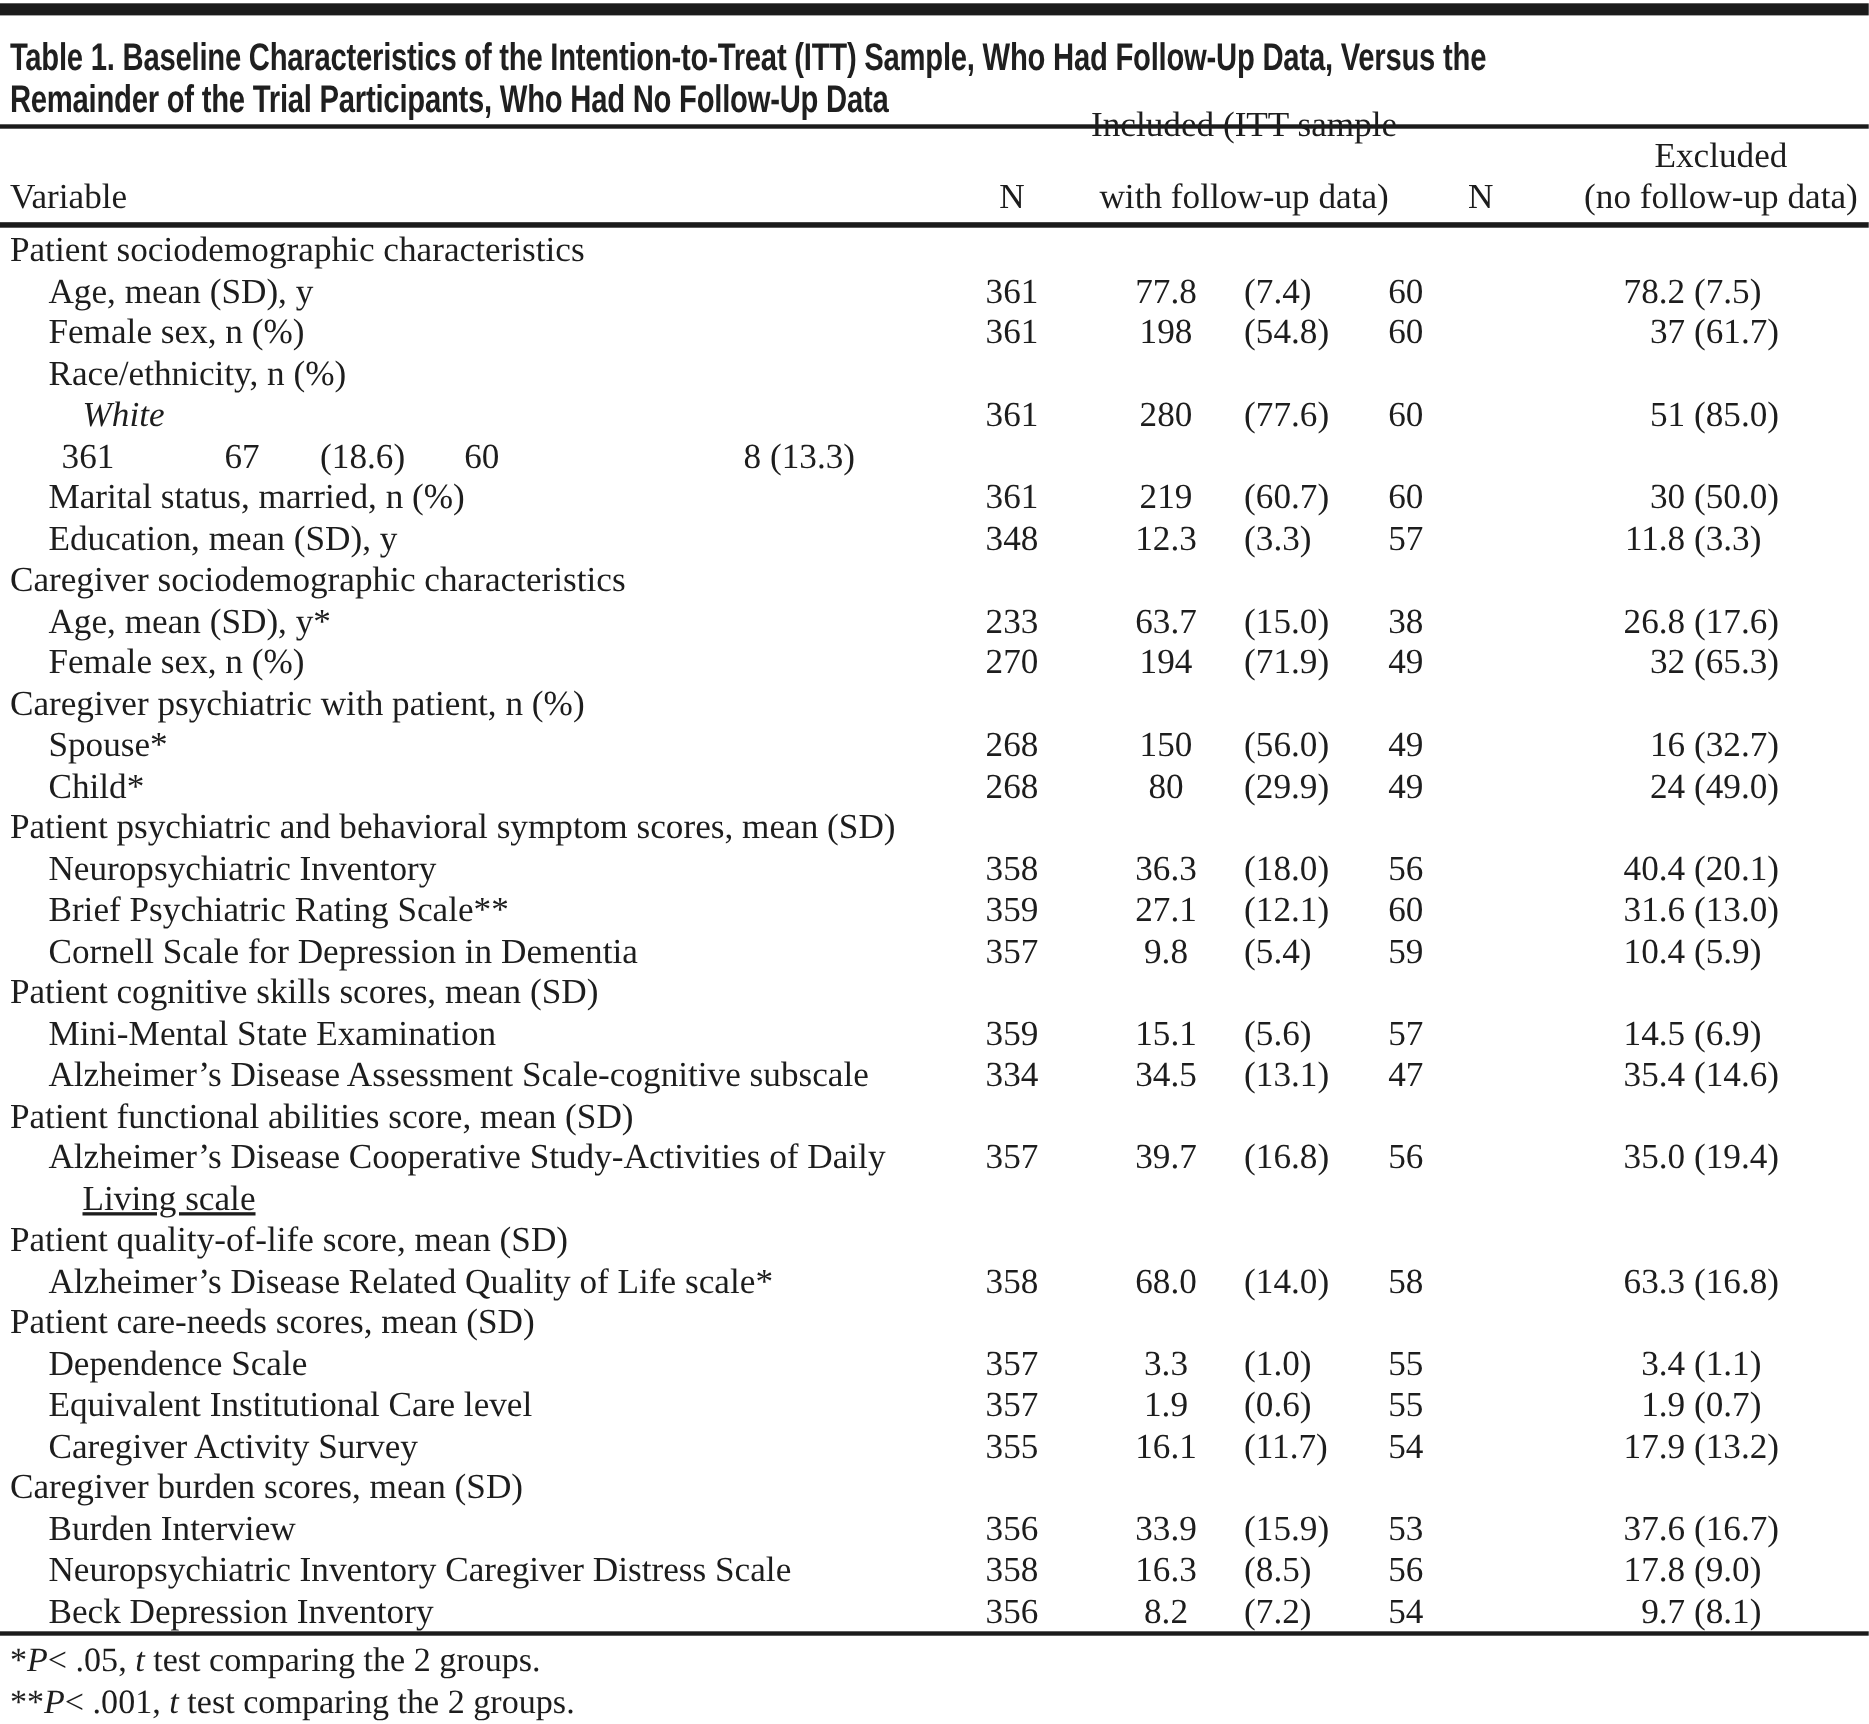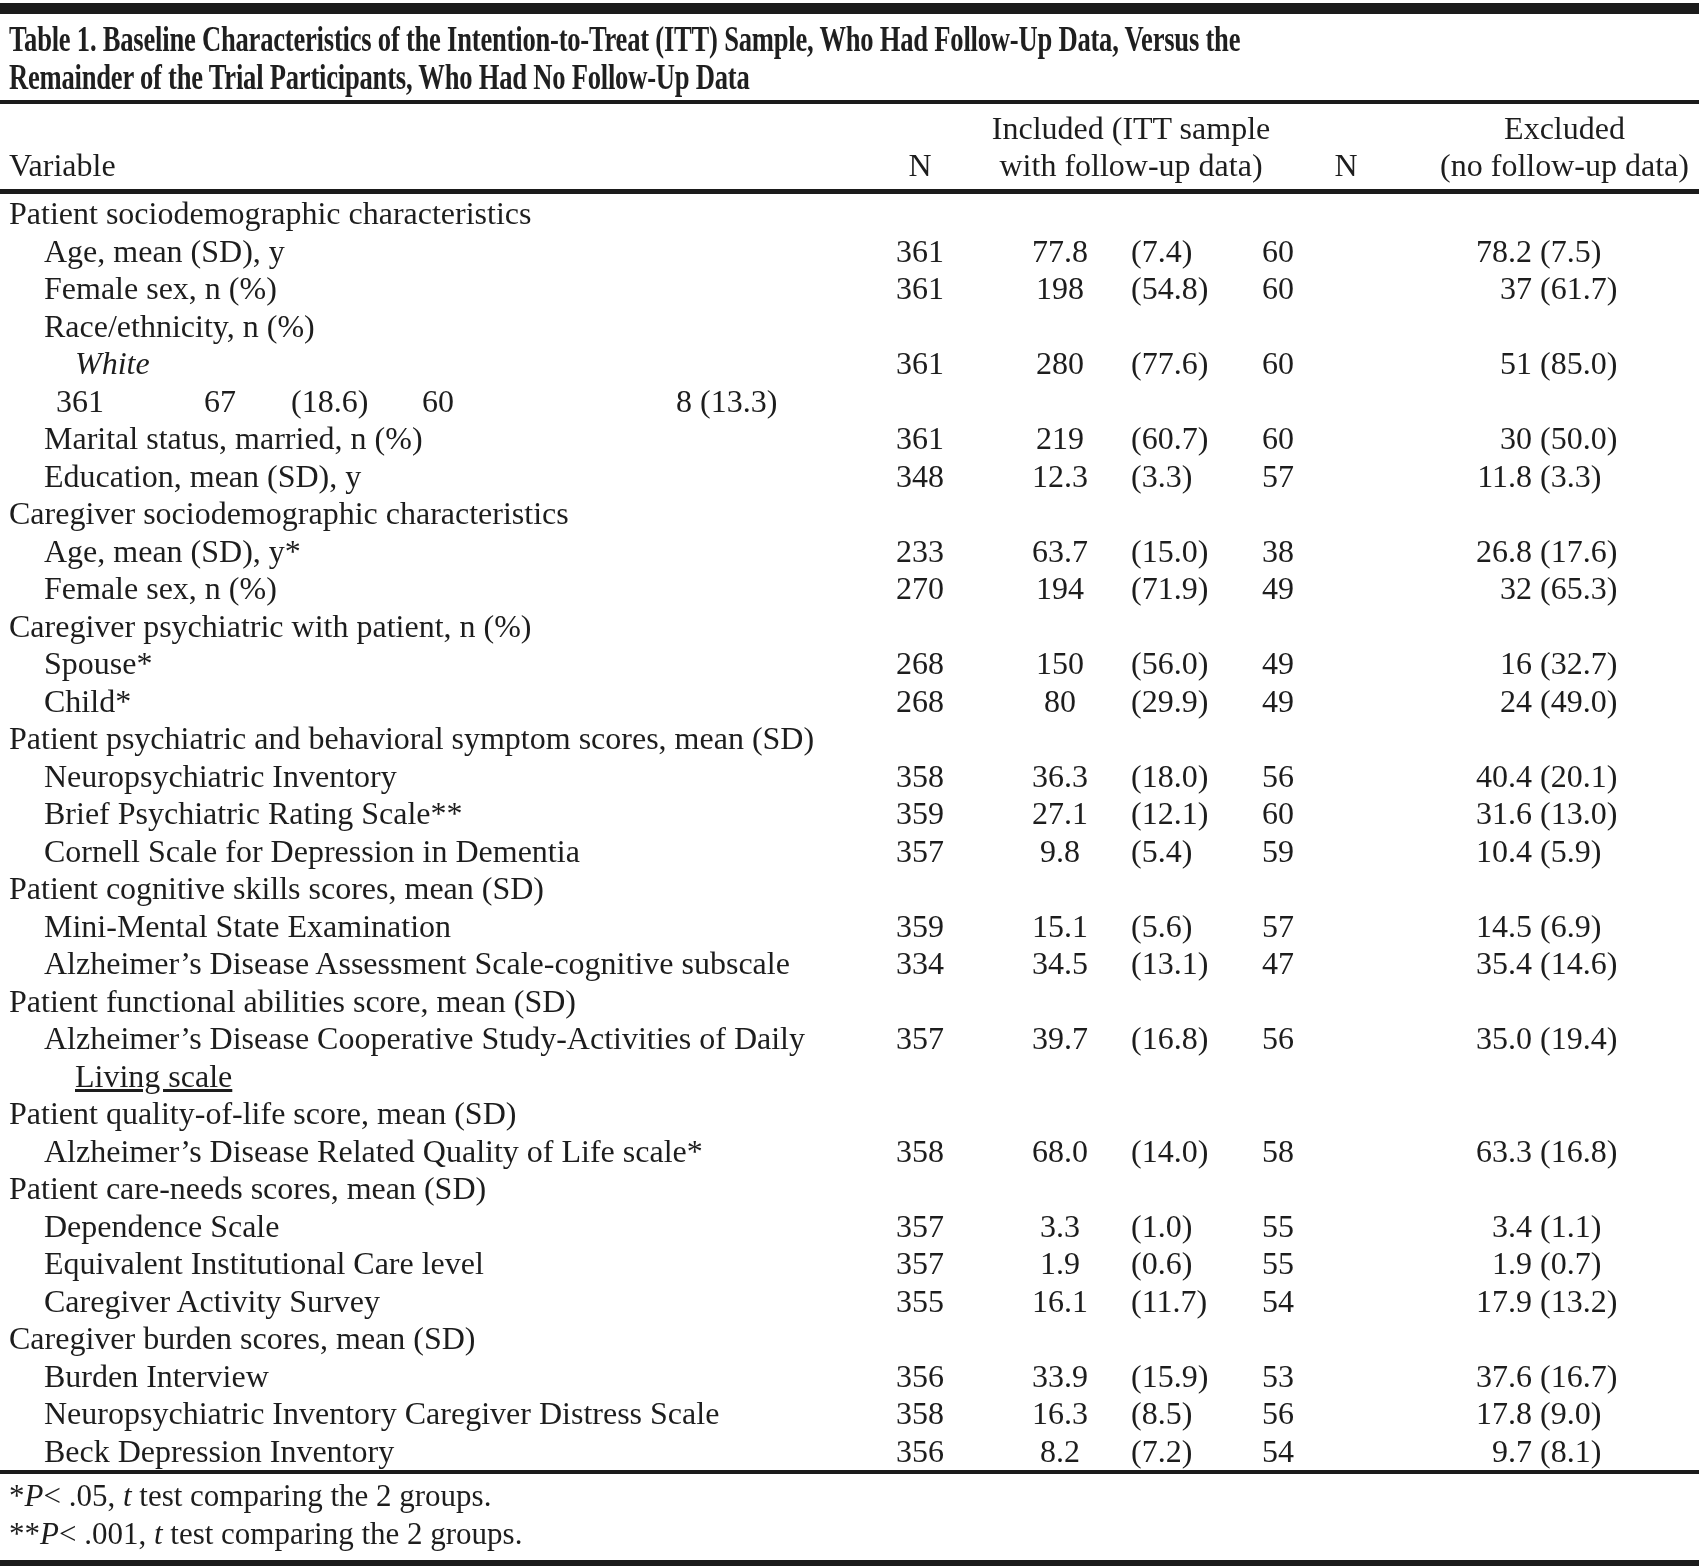--- a/index.html
+++ b/index.html
@@ -5,31 +5,31 @@
   html,body{margin:0;padding:0;background:#ffffff;}
   .page{position:relative;width:1699px;height:1567px;background:#ffffff;
         font-family:"Liberation Serif", serif;color:#1d1d1d;overflow:hidden;}
   .rule{background:#1b1b1b;width:1699px;}
   .rule-top{height:11px;margin-top:3px;}
   .rule-title{height:4px;}
   .rule-header{height:5px;}
   .rule-foot{height:4px;}
   .rule-bottom{height:6px;margin-top:7px;}
 
-  .title{font-family:Liberation Serif, serif;font-weight:bold;
-         font-size:35px;line-height:38px;color:#1f1f1f;margin:7px 0 3px 0;padding-left:9px;}
+  .title{font-family:Liberation Sans, sans-serif;font-weight:bold;
+         font-size:35px;line-height:38px;color:#1f1f1f;margin:20px 0 3px 0;padding-left:9px;}
   .title-inner{display:block;width:2240px;transform:scaleX(0.76);
                transform-origin:0 0;letter-spacing:-0.3px;}
 
   .header{display:flex;align-items:flex-end;height:85px;padding-bottom:5px;
           box-sizing:border-box;font-size:32px;line-height:37px;}
   .hc{box-sizing:border-box;}
   .h-var{width:840px;padding-left:9px;}
   .h-n1{width:160px;text-align:center;}
-  .h-inc{width:262px;}
+  .h-inc{width:262px;gap:28px;}
   .h-n2{width:168px;text-align:center;}
   .h-exc{width:269px;}
   .h-group{display:flex;flex-direction:column;align-items:center;}
   .h-group span{white-space:nowrap;}
 
   .tbody{padding-top:1px;}
   .row{display:flex;line-height:37.5px;font-size:32px;}
   .c{box-sizing:border-box;}
   .c1{width:840px;white-space:nowrap;}
   .c2{width:160px;text-align:center;}

